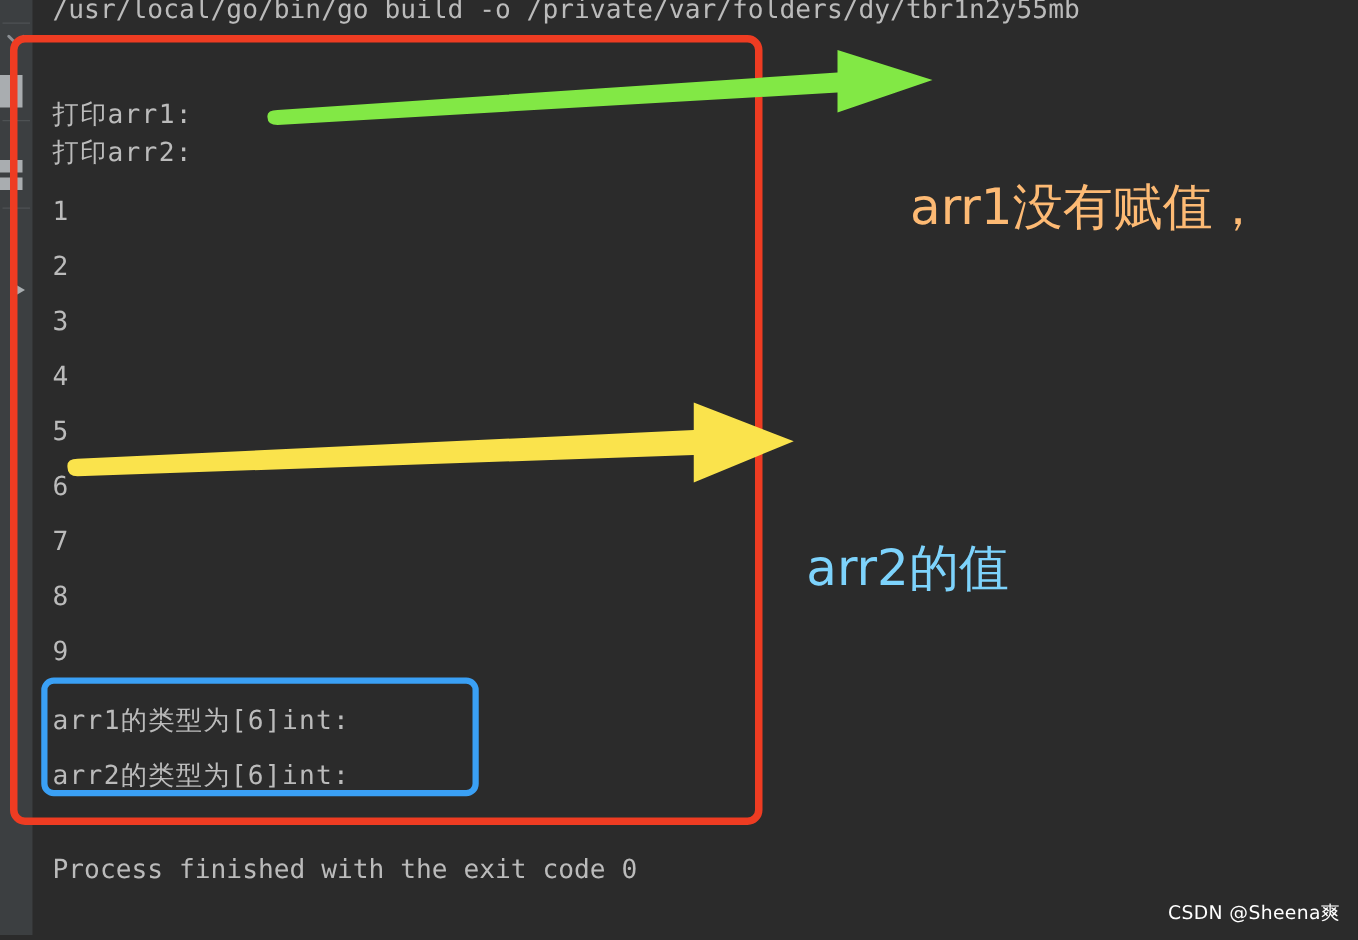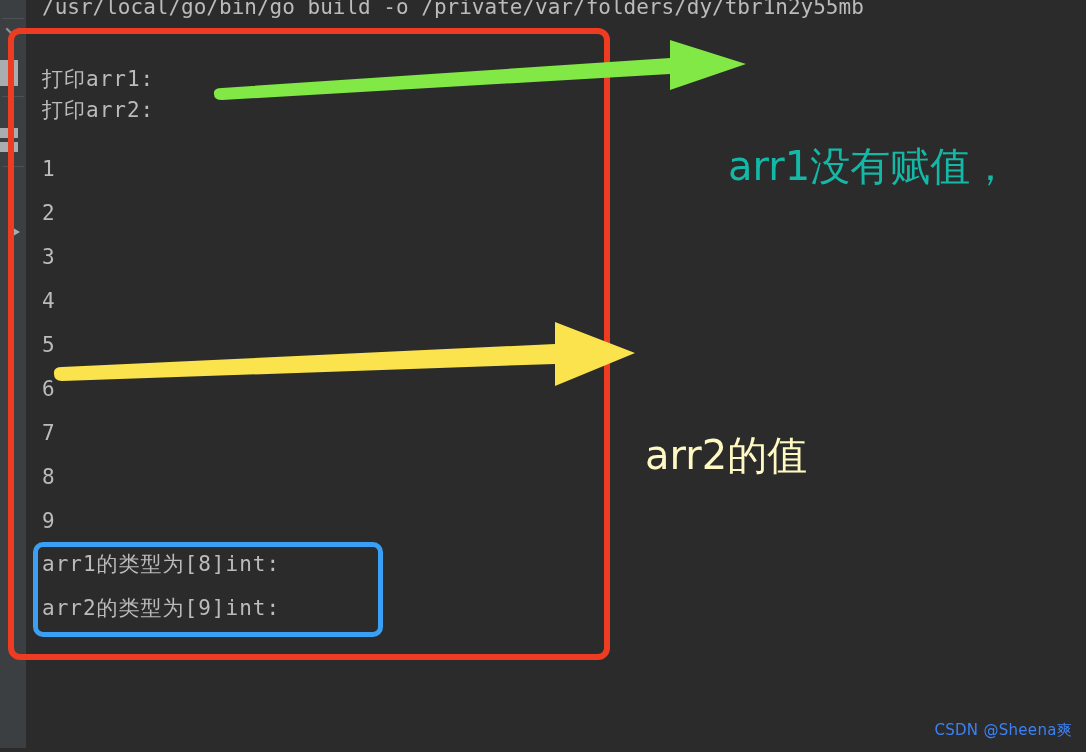--- a/index.html
+++ b/index.html
@@ -56,20 +56,21 @@
     color: #bbbbbb;
     font-size: 21px;
     line-height: 23px;
     white-space: pre;
     letter-spacing: 0px;
     font-family: "DejaVu Sans Mono", "Liberation Mono", monospace;
   }
   .console-line.cjk {
     font-family: "DejaVu Sans Mono", "Liberation Mono", monospace;
     letter-spacing: 1px;
+    margin-top: 12px;
   }
 
   
   #red-box {
     position: absolute;
     left: 8px;
     top: 28px;
     width: 602px;
     height: 632px;
     border: 6px solid #ee3c22;
@@ -102,36 +103,36 @@
   
   .annot {
     position: absolute;
     font-family: "DejaVu Sans", "Liberation Sans", sans-serif;
     white-space: pre;
     line-height: 1.22;
   }
   #annot-green {
     left: 728px;
     top: 44px;
-    color: #14b8a6;
+    color: #fdba74;
     font-size: 40px;
   }
   #annot-yellow {
     left: 645px;
     top: 333px;
-    color: #fef9c3;
+    color: #7dd3fc;
     font-size: 40px;
   }
 
   
   #watermark {
     position: absolute;
     right: 14px;
     bottom: 8px;
-    color: #3b82f6;
+    color: #ffffff;
     font-size: 15px;
     font-family: "DejaVu Sans", "Liberation Sans", sans-serif;
     letter-spacing: 0.3px;
   }
 </style>
 </head>
 <body>
 
 <div id="screen">
 
@@ -161,22 +162,23 @@
   <div class="console-line cjk" style="top:99px;">打印arr2:</div>
   <div class="console-line" style="top:158px;">1</div>
   <div class="console-line" style="top:202px;">2</div>
   <div class="console-line" style="top:246px;">3</div>
   <div class="console-line" style="top:290px;">4</div>
   <div class="console-line" style="top:334px;">5</div>
   <div class="console-line" style="top:378px;">6</div>
   <div class="console-line" style="top:422px;">7</div>
   <div class="console-line" style="top:466px;">8</div>
   <div class="console-line" style="top:510px;">9</div>
-  <div class="console-line cjk" style="top:553px;">arr1的类型为[8]int:</div>
-  <div class="console-line cjk" style="top:597px;">arr2的类型为[9]int:</div>
+  <div class="console-line cjk" style="top:553px;">arr1的类型为[6]int:</div>
+  <div class="console-line cjk" style="top:597px;">arr2的类型为[6]int:</div>
+  <div class="console-line" style="top:684px;">Process finished with the exit code 0</div>
 
   <div id="red-box"></div>
 
   <div id="blue-box"></div>
 
   <svg id="green-arrow" class="arrow-svg" width="540" height="72" viewBox="0 0 540 72">
     <path d="M4 56 Q3 50 12 50 L460 20 L460 2 L536 26 L460 52 L460 36 L12 62 Q4 62 4 56 Z" fill="#82e845"></path>
   </svg>
 
   <svg id="yellow-arrow" class="arrow-svg" width="590" height="72" viewBox="0 0 590 72">

